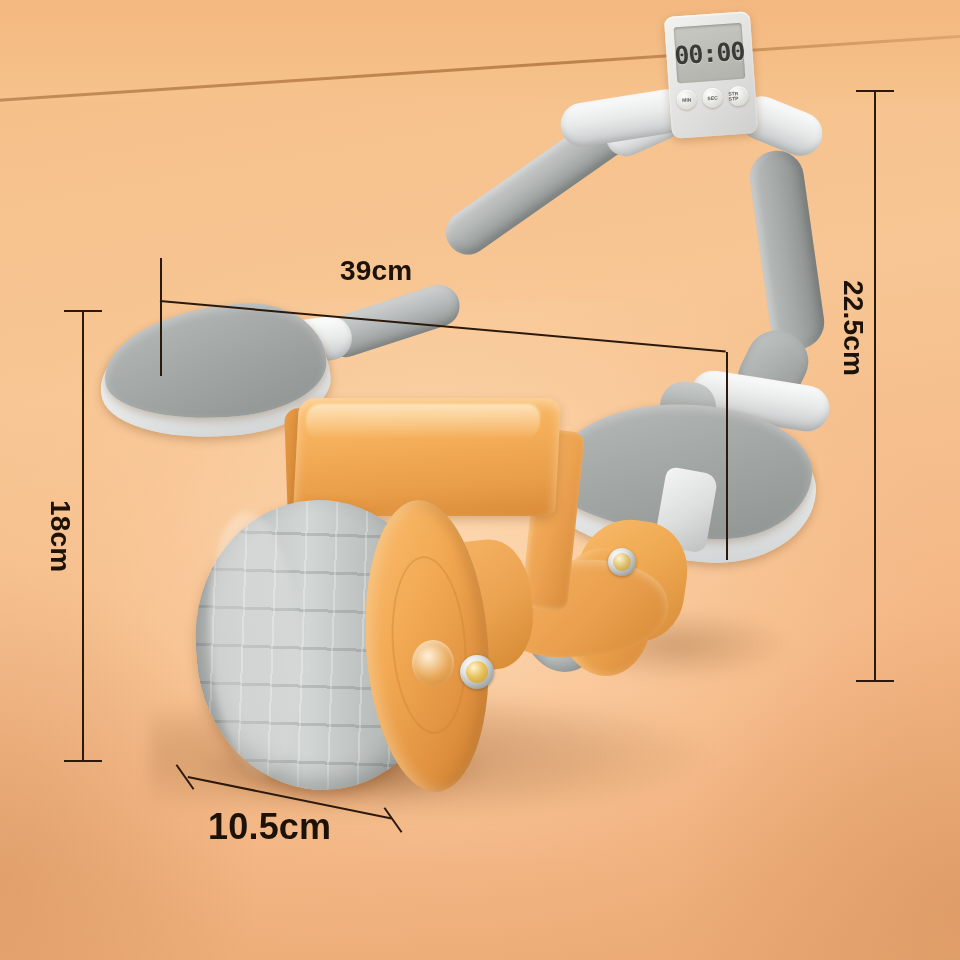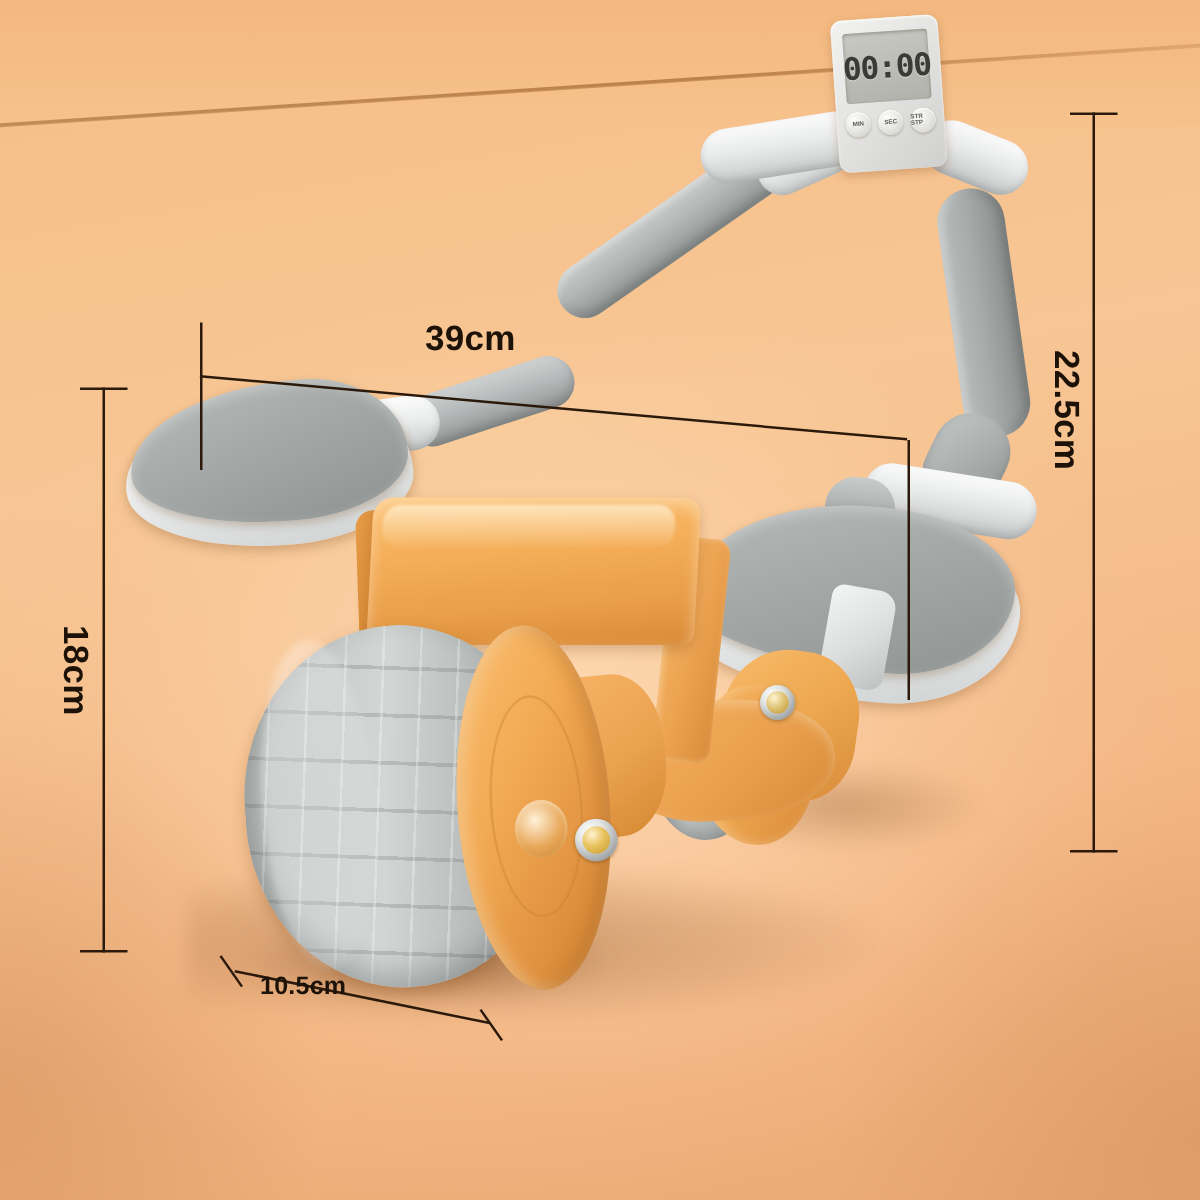--- a/index.html
+++ b/index.html
@@ -339,21 +339,21 @@
     transform-origin:0 0; transform:rotate(11.5deg);
   }
   #dim105-tick-l {
     left:184px; top:762px; width:2px; height:30px;
     transform-origin:50% 50%; transform:rotate(-35deg);
   }
   #dim105-tick-r {
     left:392px; top:805px; width:2px; height:30px;
     transform-origin:50% 50%; transform:rotate(-35deg);
   }
-  #dim105-label { left:208px; top:778px; font-size:20px; }
+  #dim105-label { left:208px; top:806px; font-size:36px; }
 </style>
 </head>
 <body>
 
 <div id="stage">
 
   <div class="bg-wall"></div>
   <div class="bg-floor"></div>
   <div class="horizon"></div>
   <div class="floor-glow"></div>

